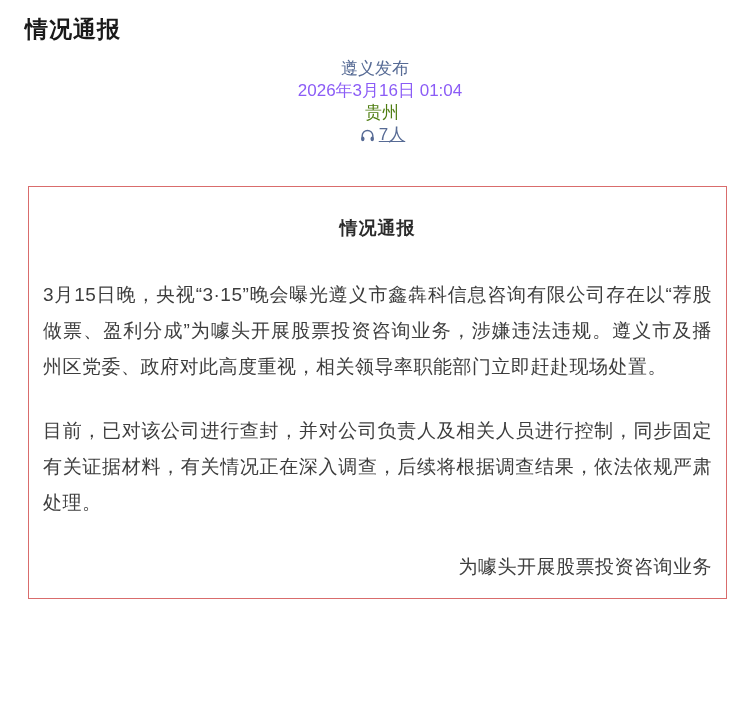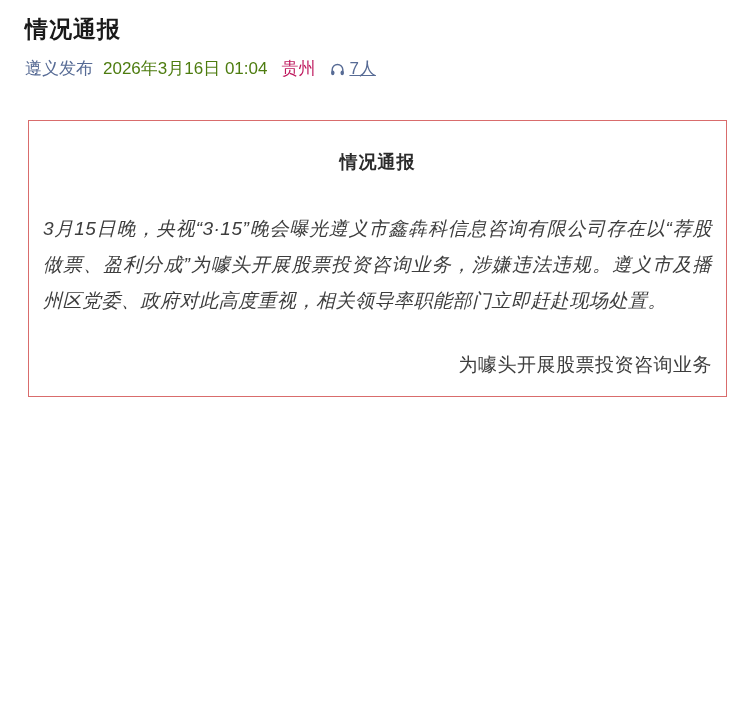--- a/index.html
+++ b/index.html
@@ -26,31 +26,32 @@
     color: #1a1a1a;
     letter-spacing: 1px;
   }
   .meta-row {
     margin-top: 14px;
     display: flex;
     align-items: center;
     font-size: 17px;
     line-height: 22px;
     white-space: nowrap;
+    flex-direction: column;
   }
   .meta-account {
     color: #576b95;
     cursor: pointer;
   }
   .meta-datetime {
-    color: #4d7c0f;
+    color: #8b5cf6;
     margin-left: 10px;
   }
   .meta-location {
-    color: #be185d;
+    color: #4d7c0f;
     margin-left: 14px;
   }
   .meta-listen {
     display: inline-flex;
     align-items: center;
     margin-left: 14px;
     color: #576b95;
     cursor: pointer;
     text-decoration: underline;
   }
@@ -74,21 +75,20 @@
     color: #2b2b2b;
     letter-spacing: 1px;
   }
   .notice-body p {
     font-size: 19px;
     line-height: 36px;
     color: #3d3d3d;
     text-align: justify;
     margin-top: 28px;
     letter-spacing: 0.5px;
-    font-style: italic;
   }
   .notice-body p.first {
     margin-top: 38px;
   }
   .signature-block {
     margin-top: 28px;
     text-align: right;
     font-size: 19px;
     line-height: 36px;
     color: #3d3d3d;
@@ -118,20 +118,21 @@
         <span>7人</span>
       </span>
     </div>
   </div>
 
   <div class="notice-box">
     <div class="notice-title">情况通报</div>
 
     <div class="notice-body">
       <p class="first">3月15日晚，央视“3·15”晚会曝光遵义市鑫犇科信息咨询有限公司存在以“荐股做票、盈利分成”为噱头开展股票投资咨询业务，涉嫌违法违规。遵义市及播州区党委、政府对此高度重视，相关领导率职能部门立即赶赴现场处置。</p>
+      <p>目前，已对该公司进行查封，并对公司负责人及相关人员进行控制，同步固定有关证据材料，有关情况正在深入调查，后续将根据调查结果，依法依规严肃处理。</p>
     </div>
 
     <div class="signature-block">
       <div>为噱头开展股票投资咨询业务</div>
     </div>
   </div>
 
 </div>
 
 </body></html>

